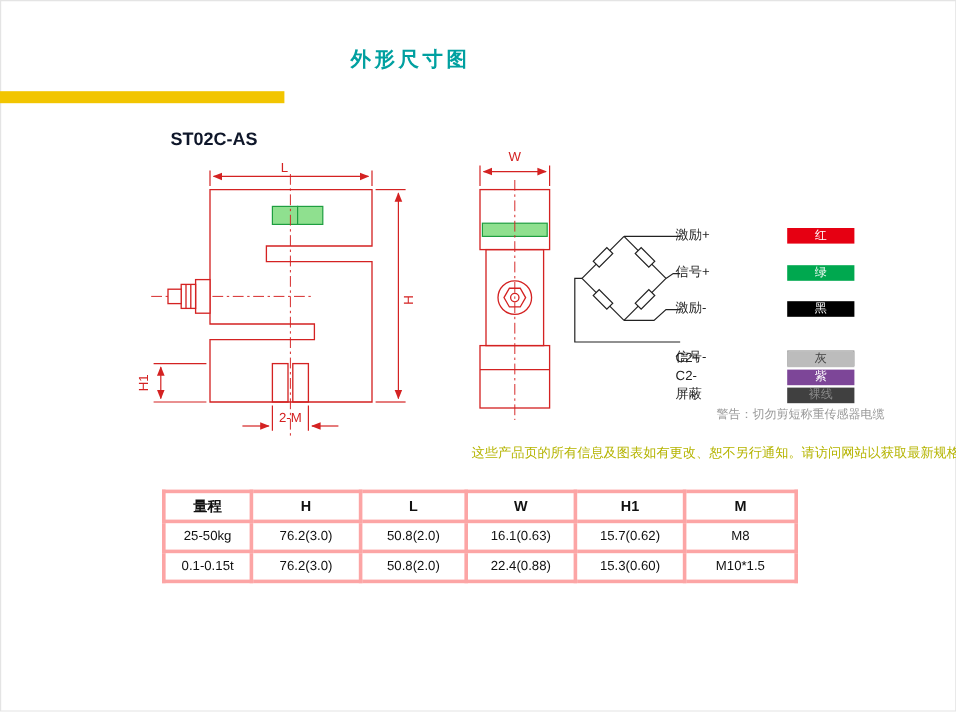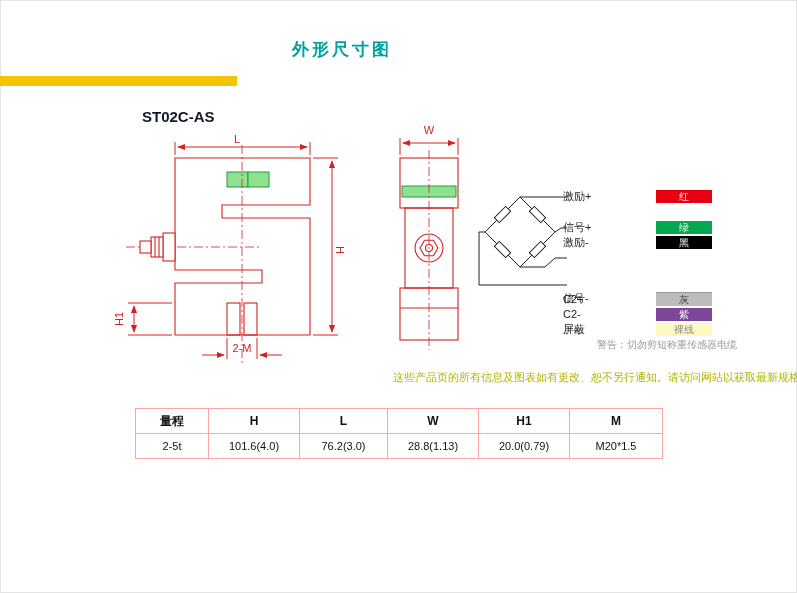--- a/index.html
+++ b/index.html
@@ -12,25 +12,25 @@
   .red{stroke:var(--drawing,#d42222);fill:none;stroke-width:1.1}
   .thin{stroke-width:1}
   .cl{stroke-dasharray:9 3 2 3;stroke-width:0.8}
   .green{stroke:#1e9e40;fill:#8fe08f;stroke-width:1}
   .dimtext{fill:var(--drawing,#d42222);font-size:11px;font-family:"Liberation Sans",sans-serif}
   .blk{stroke:#222;fill:none;stroke-width:1}
   .res{fill:#fff;stroke:#222;stroke-width:1}
   .wlabel{position:absolute;left:563px;width:55px;height:13px;font-size:11px;line-height:13px;color:#222}
   .wswatch{position:absolute;left:656px !important;width:56px;height:13px;font-size:10px;line-height:13px;text-align:center}
   .bordered{border:1px solid #999}
-  .r0{top:190px}.r1{top:221px}.r2{top:236px}.r3{top:292px}.r4{top:293px}.r5{top:308px}.r6{top:323px}
+  .r0{top:190px}.r1{top:221px}.r2{top:251px}.r3{top:292px}.r4{top:293px}.r5{top:308px}.r6{top:323px}
   .warning{position:absolute;left:597px;top:338px;font-size:10px;color:#999;white-space:nowrap}
   .note{position:absolute;left:393px;top:370px;font-size:11px;color:var(--note,#b5b400);white-space:nowrap}
   .dim-table{position:absolute;left:135px;top:408px;border-collapse:collapse;table-layout:fixed}
-  .dim-table th,.dim-table td{border:1px solid #fca5a5;height:25px;text-align:center;vertical-align:middle;font-size:11px;color:#111;padding:0 2px}
+  .dim-table th,.dim-table td{border:3px solid #fca5a5;height:25px;text-align:center;vertical-align:middle;font-size:11px;color:#111;padding:0 2px}
   .dim-table th{font-size:12px;font-weight:bold}
 </style>
 </head>
 <body>
 
 <div class="page">
 
   <div class="title">外形尺寸图</div>
   <div class="accent-bar"></div>
   <div class="model">ST02C-AS</div>
@@ -144,21 +144,21 @@
   <div class="wlabel r4">C2+</div>
   <div class="wlabel r5">C2-</div>
   <div class="wlabel r6">屏蔽</div>
 
   <div class="wlabel wswatch r0" style="background: rgb(230, 0, 18); color: rgb(255, 255, 255);">红</div>
   <div class="wlabel wswatch r1" style="background: rgb(0, 168, 79); color: rgb(255, 255, 255);">绿</div>
   <div class="wlabel wswatch r2" style="background: rgb(0, 0, 0); color: rgb(255, 255, 255);">黑</div>
   <div class="wlabel wswatch r3 bordered" style="background: rgb(255, 255, 255); color: rgb(51, 51, 51);">白</div>
   <div class="wlabel wswatch r4" style="background: rgb(188, 188, 188); color: rgb(68, 68, 68);">灰</div>
   <div class="wlabel wswatch r5" style="background: rgb(125, 70, 152); color: rgb(255, 255, 255);">紫</div>
-  <div class="wlabel wswatch r6" style="background: #fef9c3; color: rgb(138, 138, 138);">裸线</div>
+  <div class="wlabel wswatch r6" style="background: #404040; color: rgb(138, 138, 138);">裸线</div>
 
   <div class="warning">警告：切勿剪短称重传感器电缆</div>
 
   <div class="note">这些产品页的所有信息及图表如有更改、恕不另行通知。请访问网站以获取最新规格。</div>
 
   <table class="dim-table">
     <colgroup>
       <col style="width:73px">
         <col style="width:91px">
         <col style="width:88px">
@@ -169,23 +169,31 @@
     <tbody>
         <tr>
       <th>量程</th>
       <th>H</th>
       <th>L</th>
       <th>W</th>
       <th>H1</th>
       <th>M</th>
     </tr>
     <tr>
-      <td>2-5t</td>
-      <td>101.6(4.0)</td>
+      <td>25-50kg</td>
       <td>76.2(3.0)</td>
-      <td>28.8(1.13)</td>
-      <td>20.0(0.79)</td>
-      <td>M20*1.5</td>
+      <td>50.8(2.0)</td>
+      <td>16.1(0.63)</td>
+      <td>15.7(0.62)</td>
+      <td>M8</td>
+    </tr>
+    <tr>
+      <td>0.1-0.15t</td>
+      <td>76.2(3.0)</td>
+      <td>50.8(2.0)</td>
+      <td>22.4(0.88)</td>
+      <td>15.3(0.60)</td>
+      <td>M10*1.5</td>
     </tr>
   </tbody>
     </table>
 
 </div>
 
 </body></html>

